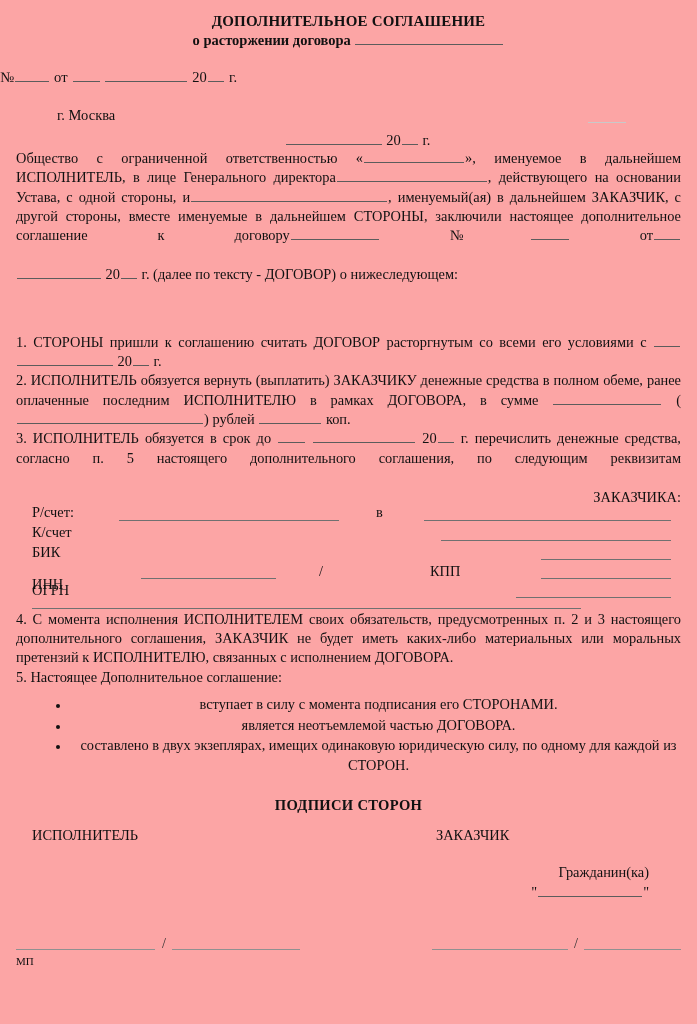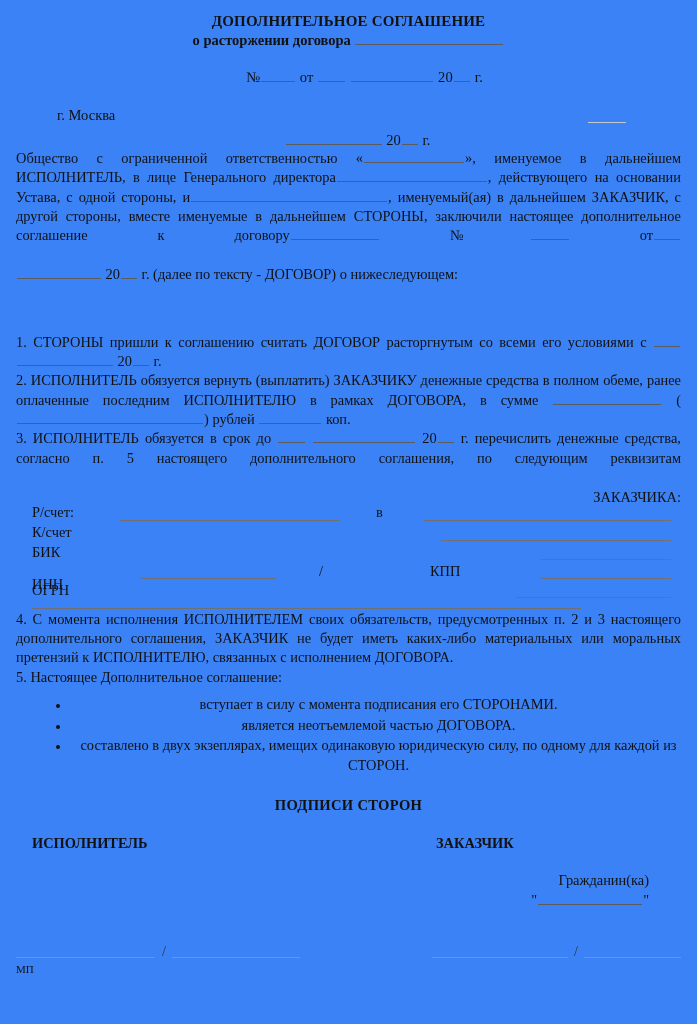--- a/index.html
+++ b/index.html
@@ -8,21 +8,21 @@
     background: #ffffff;
   }
   body {
     font-family: "Liberation Serif", "DejaVu Serif", serif;
     color: #111111;
   }
   #page {
     position: relative;
     width: 697px;
     height: 1024px;
-    background: #3b82f6;
+    background: #fca5a5;
     overflow: hidden;
     box-sizing: border-box;
   }
 
   
   .blank {
     display: inline-block;
     border-bottom: 1px solid #5c5c5c;
     vertical-align: baseline;
     height: 0.82em;
@@ -40,25 +40,24 @@
     letter-spacing: 0.2px;
     line-height: 1.12;
   }
   .doc-subtitle {
     font-weight: bold;
     font-size: 14.5px;
     line-height: 1.25;
     margin-top: 1px;
   }
   .doc-number-line {
-    text-align: center;
+    text-align: left;
     font-size: 14.5px;
     margin-top: 20px;
     letter-spacing: 0.2px;
-    padding-left: 32px;
   }
 
   .city-row {
     position: relative;
     margin-top: 21px;
     height: 19px;
   }
   .city {
     position: absolute;
     left: 57px;
@@ -143,24 +142,23 @@
   
   .sign-title {
     text-align: center;
     font-weight: bold;
     font-size: 14.6px;
     margin-top: 22px;
     letter-spacing: 0.3px;
   }
   .sign-head {
     position: relative;
-    margin-top: 21px;
+    margin-top: 13px;
     height: 20px;
     font-size: 14.4px;
-    font-weight: bold;
   }
   .sign-head .left { position: absolute; left: 16px; top: 0; }
   .sign-head .right { position: absolute; left: 420px; top: 0; }
 
   .sign-body {
     position: relative;
     margin-top: 16px;
     height: 62px;
     font-size: 14.4px;
   }

